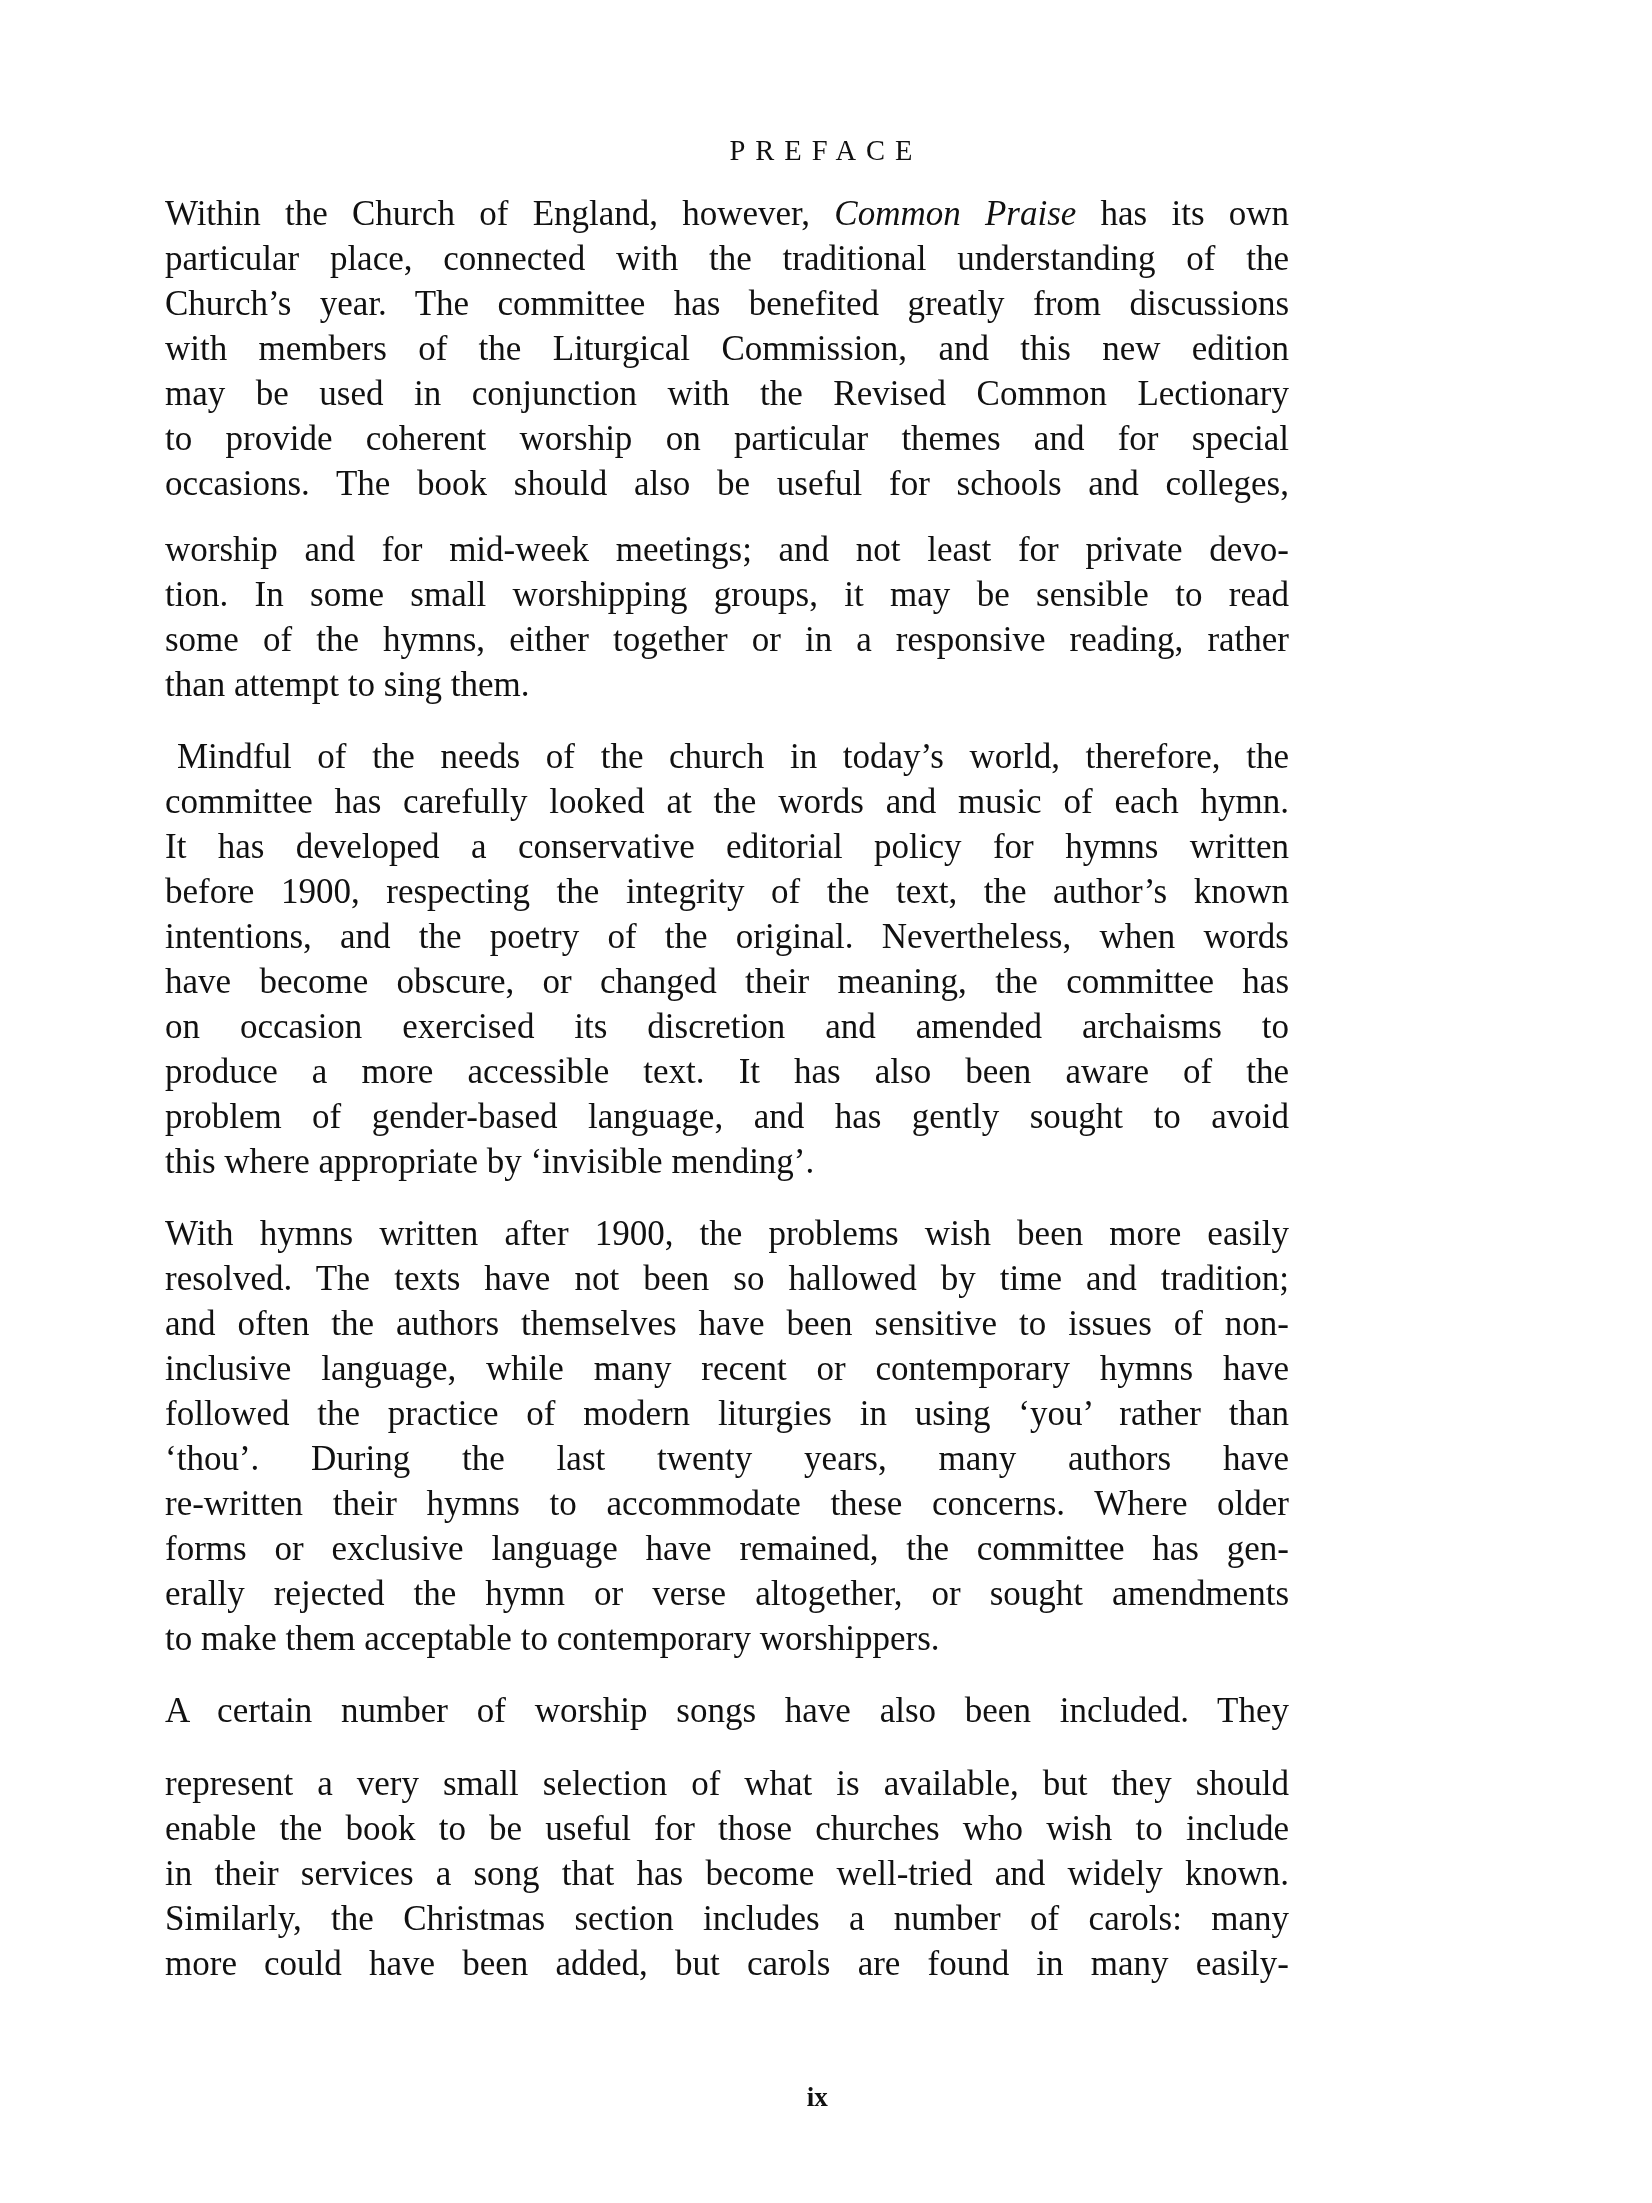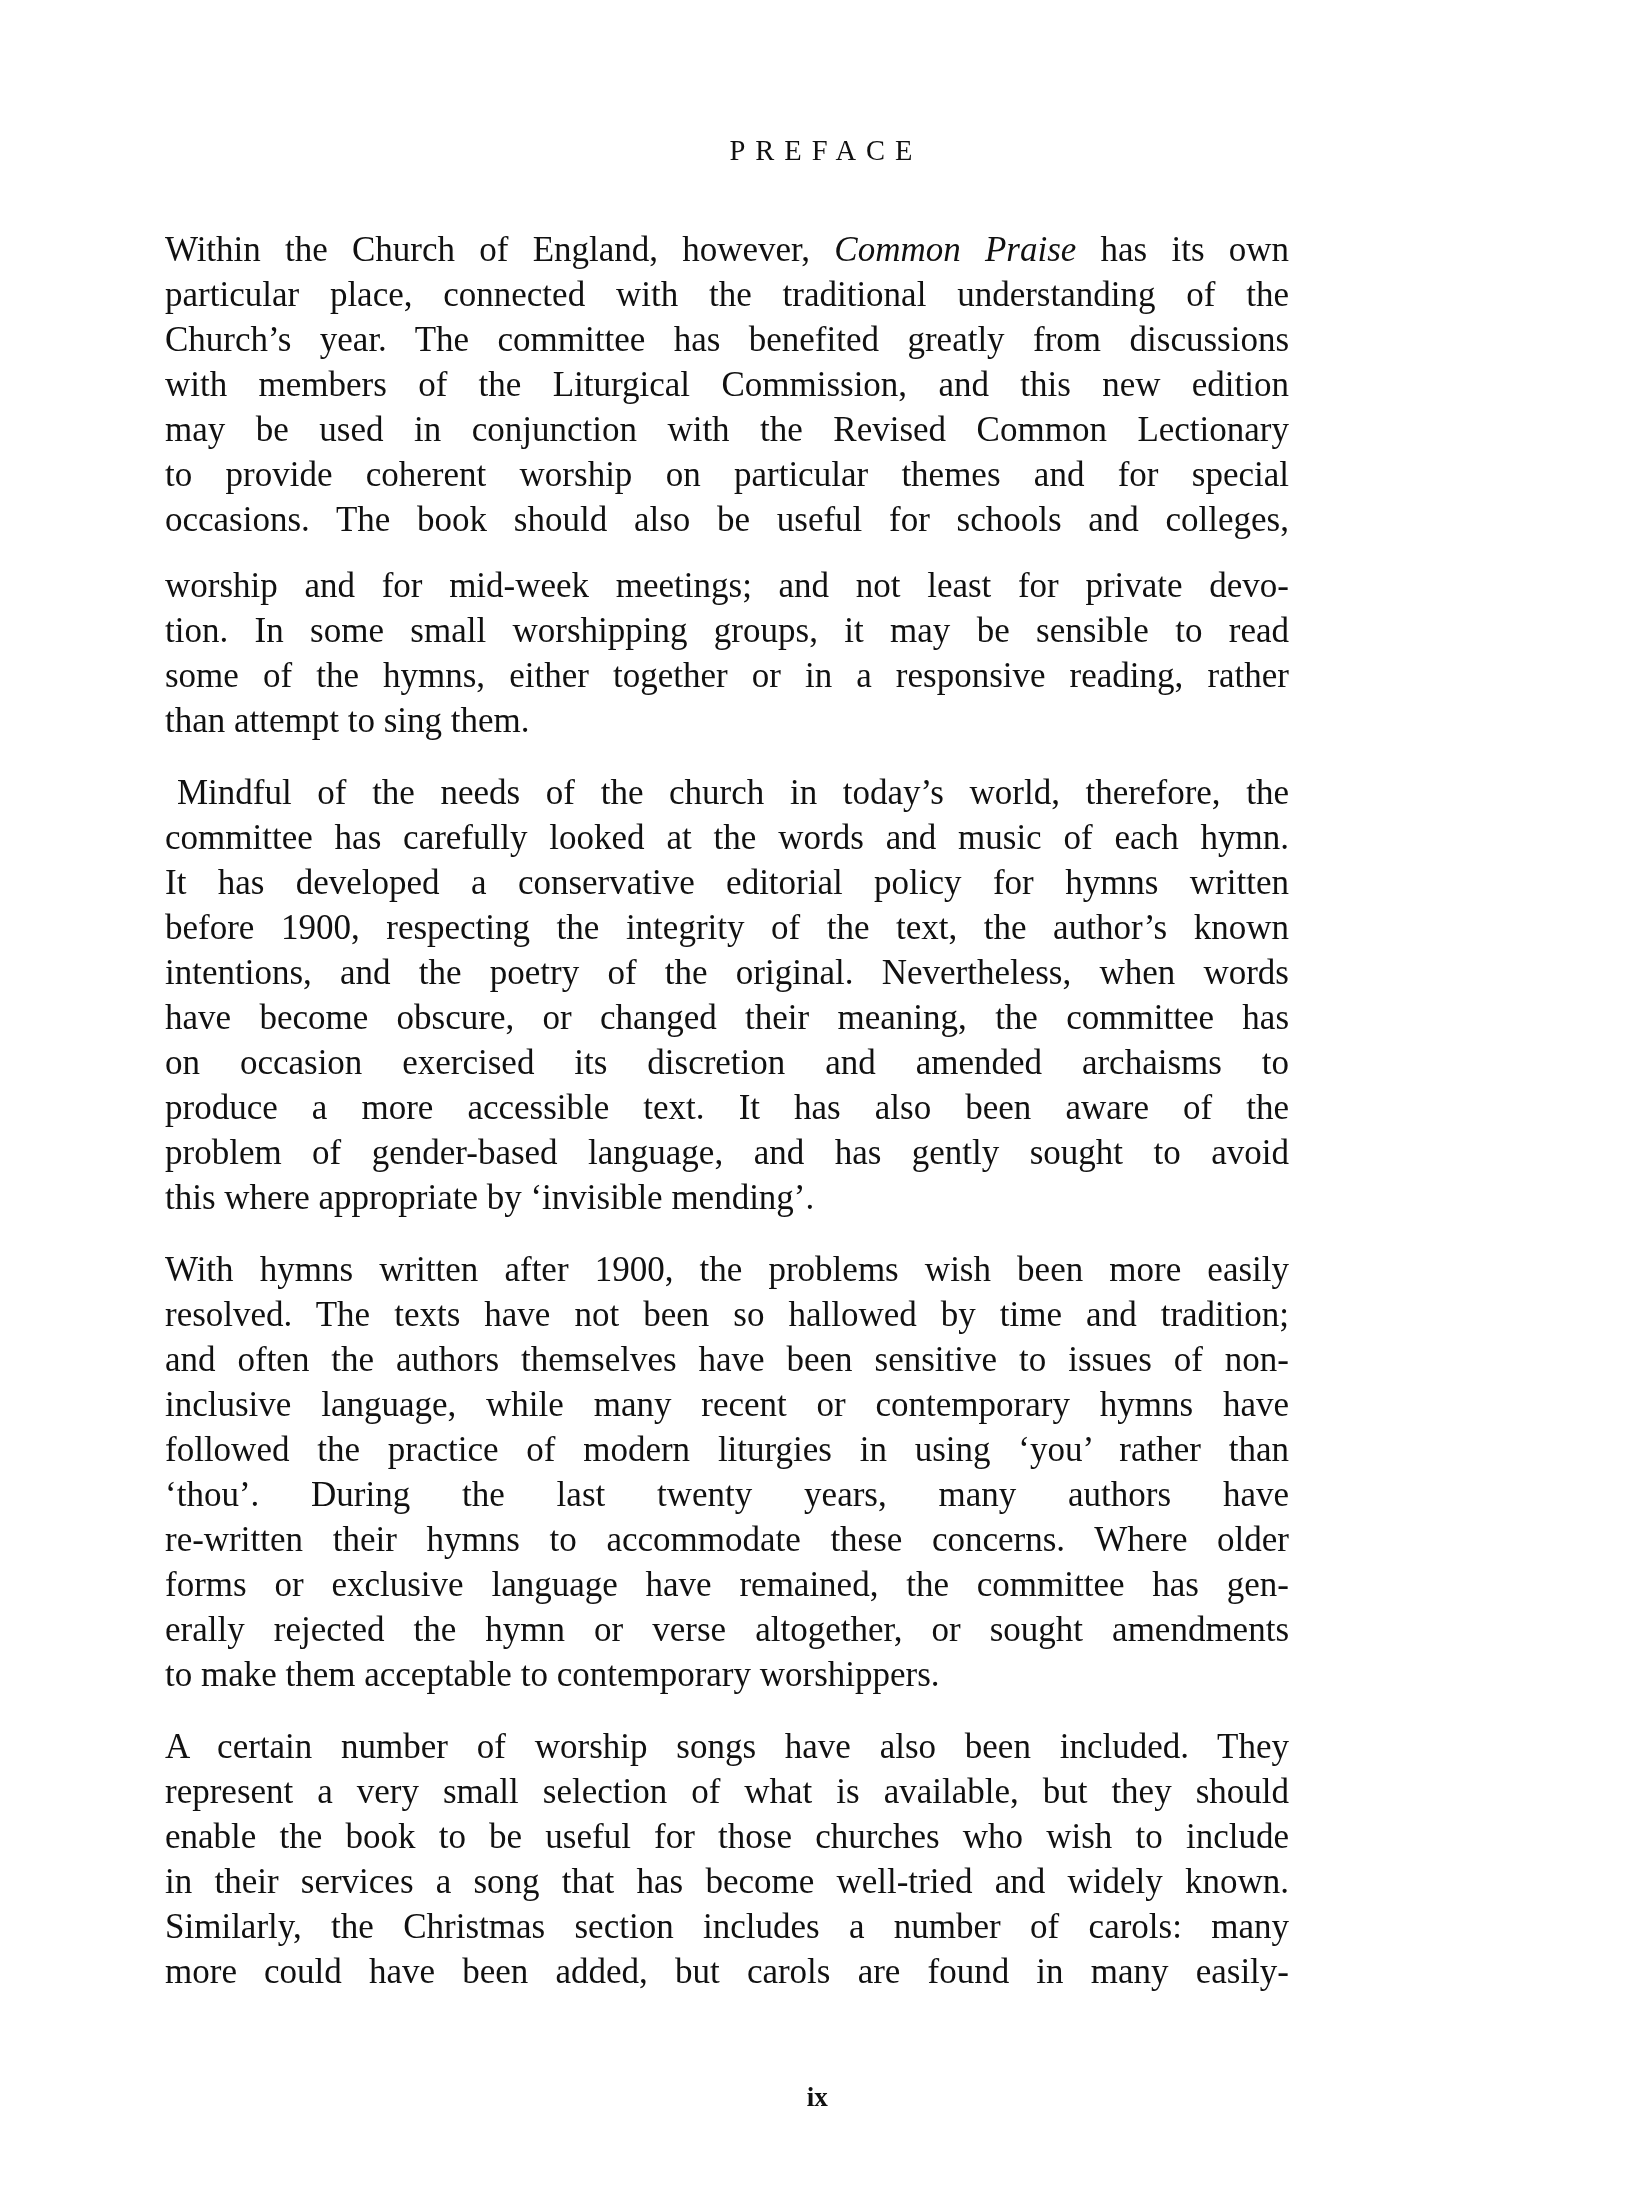--- a/index.html
+++ b/index.html
@@ -72,21 +72,21 @@
     }
   </style>
 </head>
 <body>
 
 <div class="page">
   <div class="running-head">PREFACE</div>
 
   <div class="body-text" id="body-text">
       <div class="para">
-        <span class="line" style="white-space: normal; margin-top: 36px;"><span>Within the Church of England, however, </span><em class="title-italic">Common Praise</em><span> has its own</span></span>
+        <span class="line" style="white-space: normal;"><span>Within the Church of England, however, </span><em class="title-italic">Common Praise</em><span> has its own</span></span>
         <span class="line" style="white-space: normal;"><span>particular place, connected with the traditional understanding of the</span></span>
         <span class="line" style="white-space: normal;"><span>Church’s year. The committee has benefited greatly from discussions</span></span>
         <span class="line" style="white-space: normal;"><span>with members of the Liturgical Commission, and this new edition</span></span>
         <span class="line" style="white-space: normal;"><span>may be used in conjunction with the Revised Common Lectionary</span></span>
         <span class="line" style="white-space: normal;"><span>to provide coherent worship on particular themes and for special</span></span>
         <span class="line" style="white-space: normal;"><span>occasions. The book should also be useful for schools and colleges,</span></span>
         <span class="line" style="white-space: normal; margin-top: 21px;"><span>worship and for mid-week meetings; and not least for private devo-</span></span>
         <span class="line" style="white-space: normal;"><span>tion. In some small worshipping groups, it may be sensible to read</span></span>
         <span class="line" style="white-space: normal;"><span>some of the hymns, either together or in a responsive reading, rather</span></span>
         <span class="line last" style="white-space: nowrap;"><span>than attempt to sing them.</span></span>
@@ -110,21 +110,21 @@
         <span class="line" style="white-space: normal;"><span>inclusive language, while many recent or contemporary hymns have</span></span>
         <span class="line" style="white-space: normal;"><span>followed the practice of modern liturgies in using ‘you’ rather than</span></span>
         <span class="line" style="white-space: normal;"><span>‘thou’. During the last twenty years, many authors have</span></span>
         <span class="line" style="white-space: normal;"><span>re-written their hymns to accommodate these concerns. Where older</span></span>
         <span class="line" style="white-space: normal;"><span>forms or exclusive language have remained, the committee has gen-</span></span>
         <span class="line" style="white-space: normal;"><span>erally rejected the hymn or verse altogether, or sought amendments</span></span>
         <span class="line last" style="white-space: nowrap;"><span>to make them acceptable to contemporary worshippers.</span></span>
       </div>
       <div class="para">
         <span class="line" style="white-space: normal;"><span>A certain number of worship songs have also been included. They</span></span>
-        <span class="line" style="white-space: normal;"><span>represent a very small selection of what is available, but they should</span></span>
+        <span class="line" style="white-space: normal; margin-top: 28px;"><span>represent a very small selection of what is available, but they should</span></span>
         <span class="line" style="white-space: normal;"><span>enable the book to be useful for those churches who wish to include</span></span>
         <span class="line" style="white-space: normal;"><span>in their services a song that has become well-tried and widely known.</span></span>
         <span class="line" style="white-space: normal;"><span>Similarly, the Christmas section includes a number of carols: many</span></span>
         <span class="line" style="white-space: normal;"><span>more could have been added, but carols are found in many easily-</span></span>
       </div>
     </div>
 
   <div class="folio">ix</div>
 </div>
 

